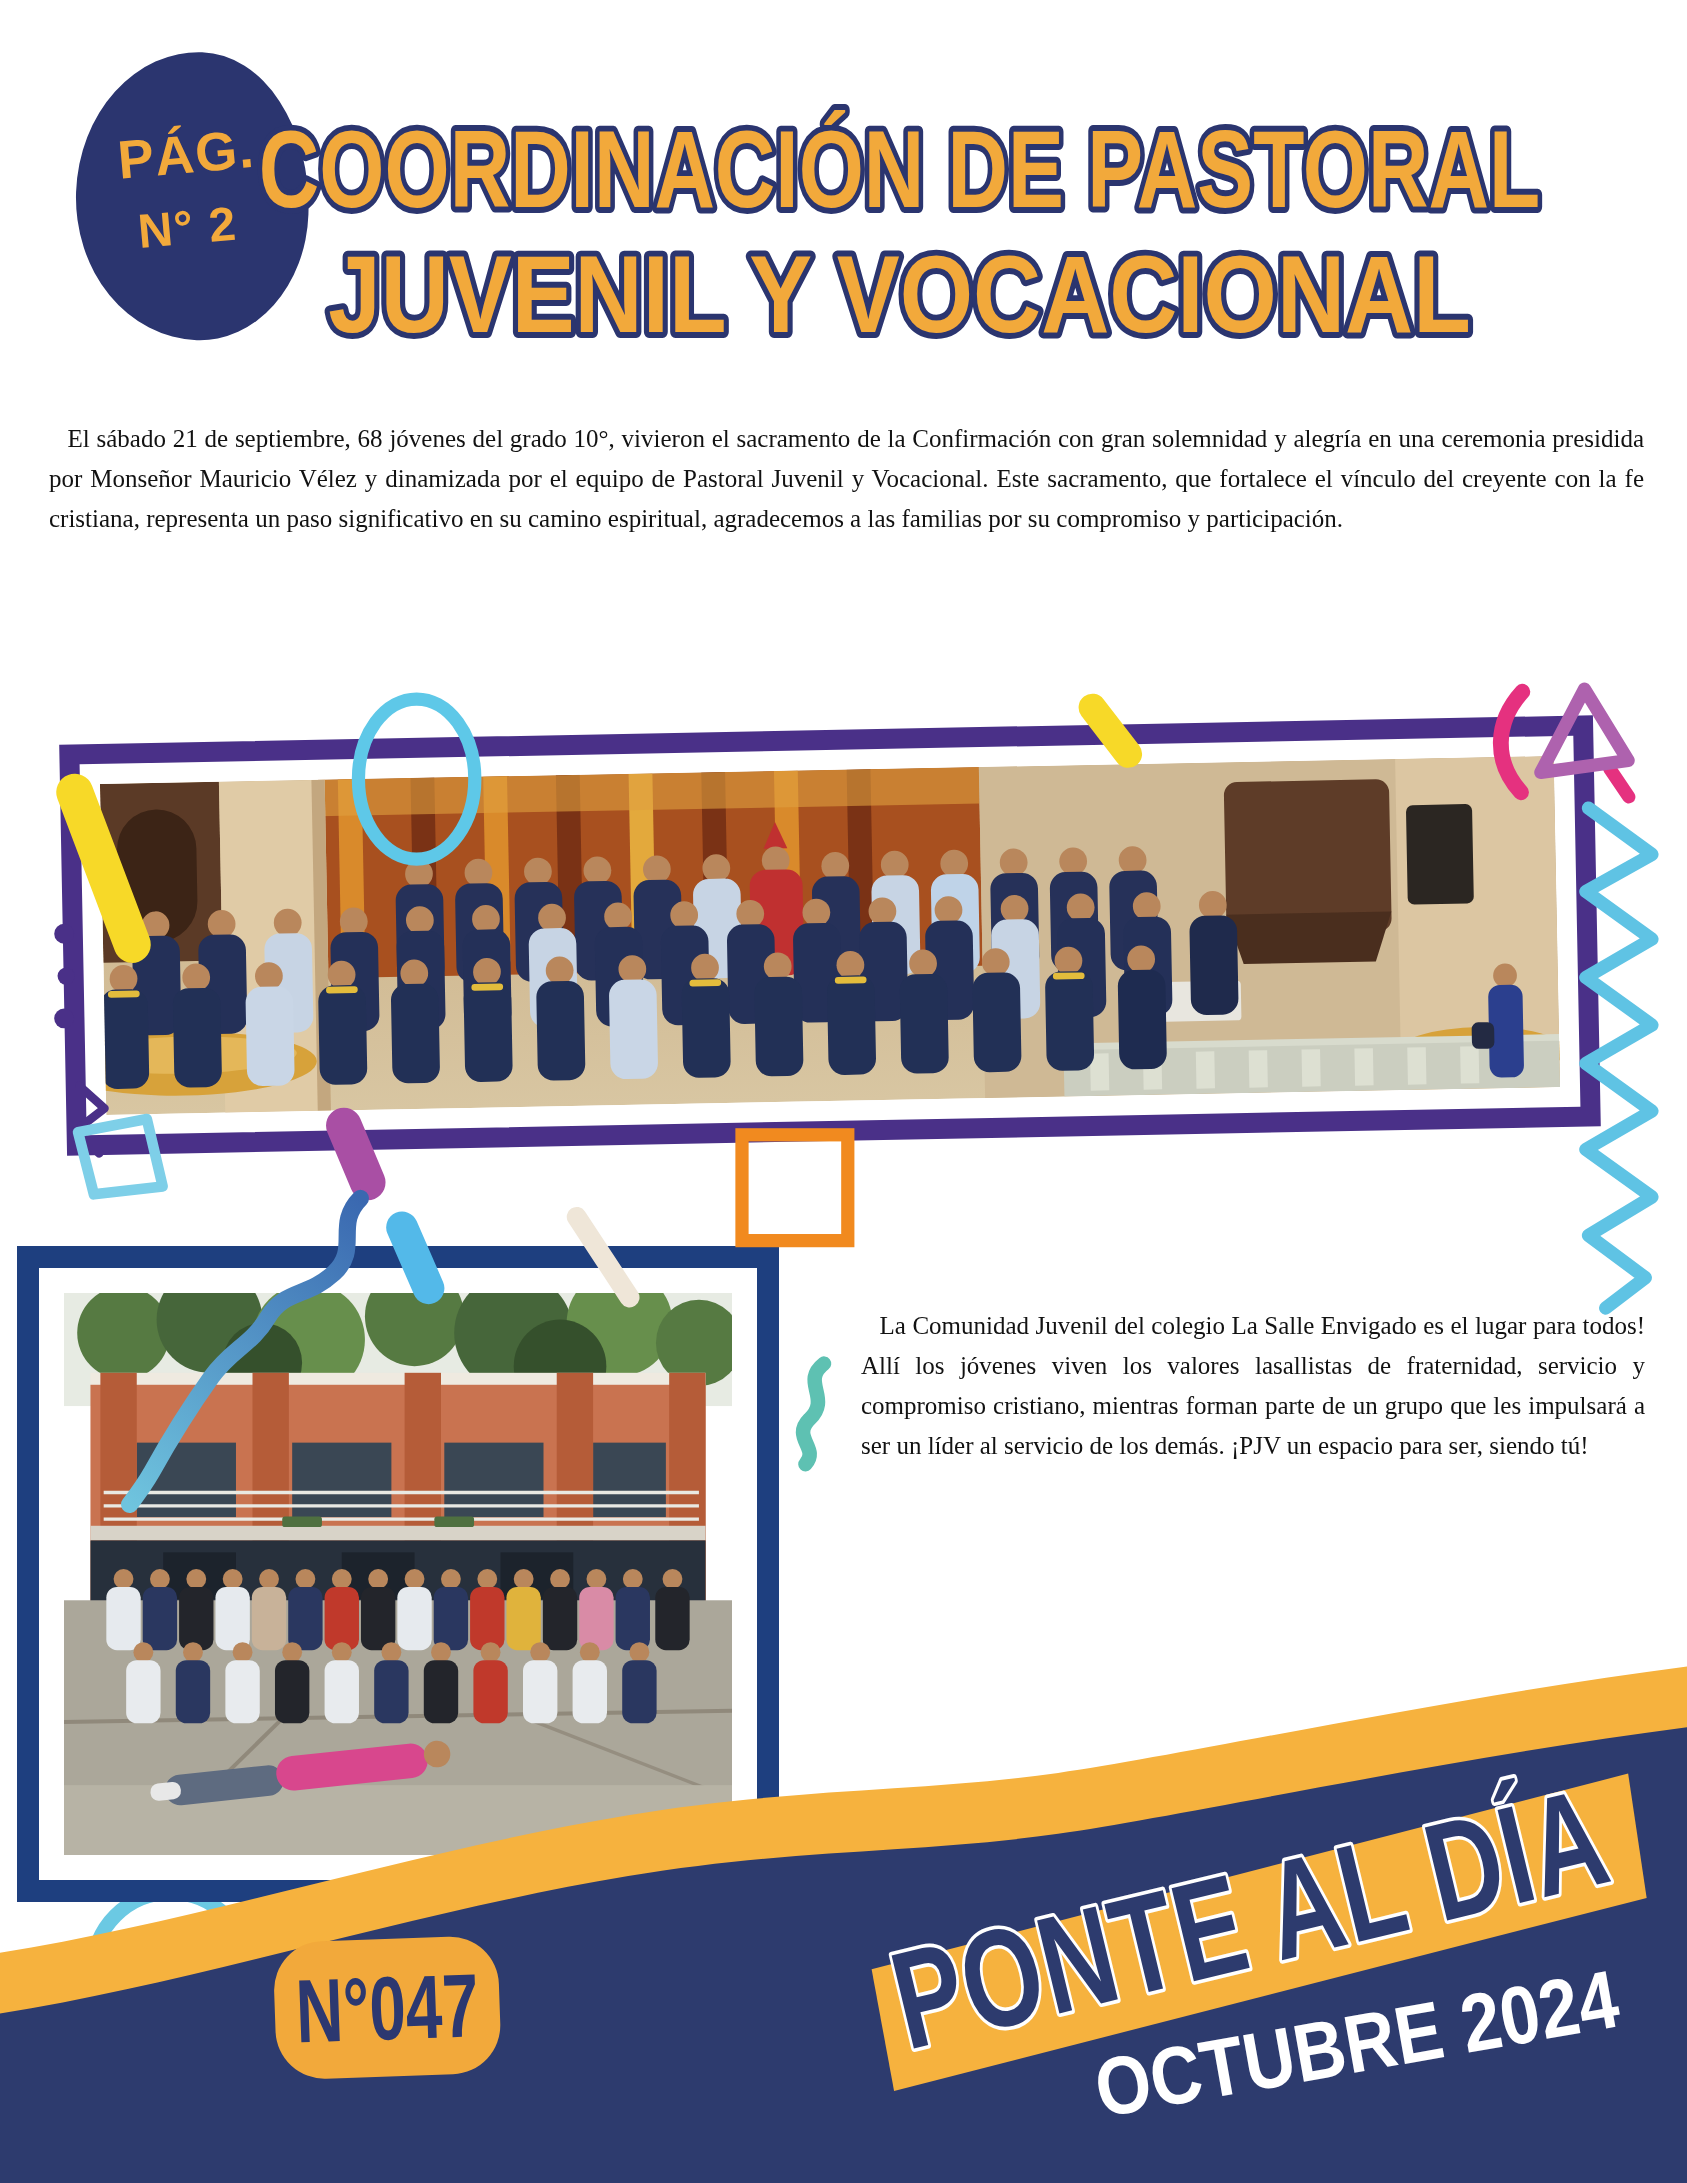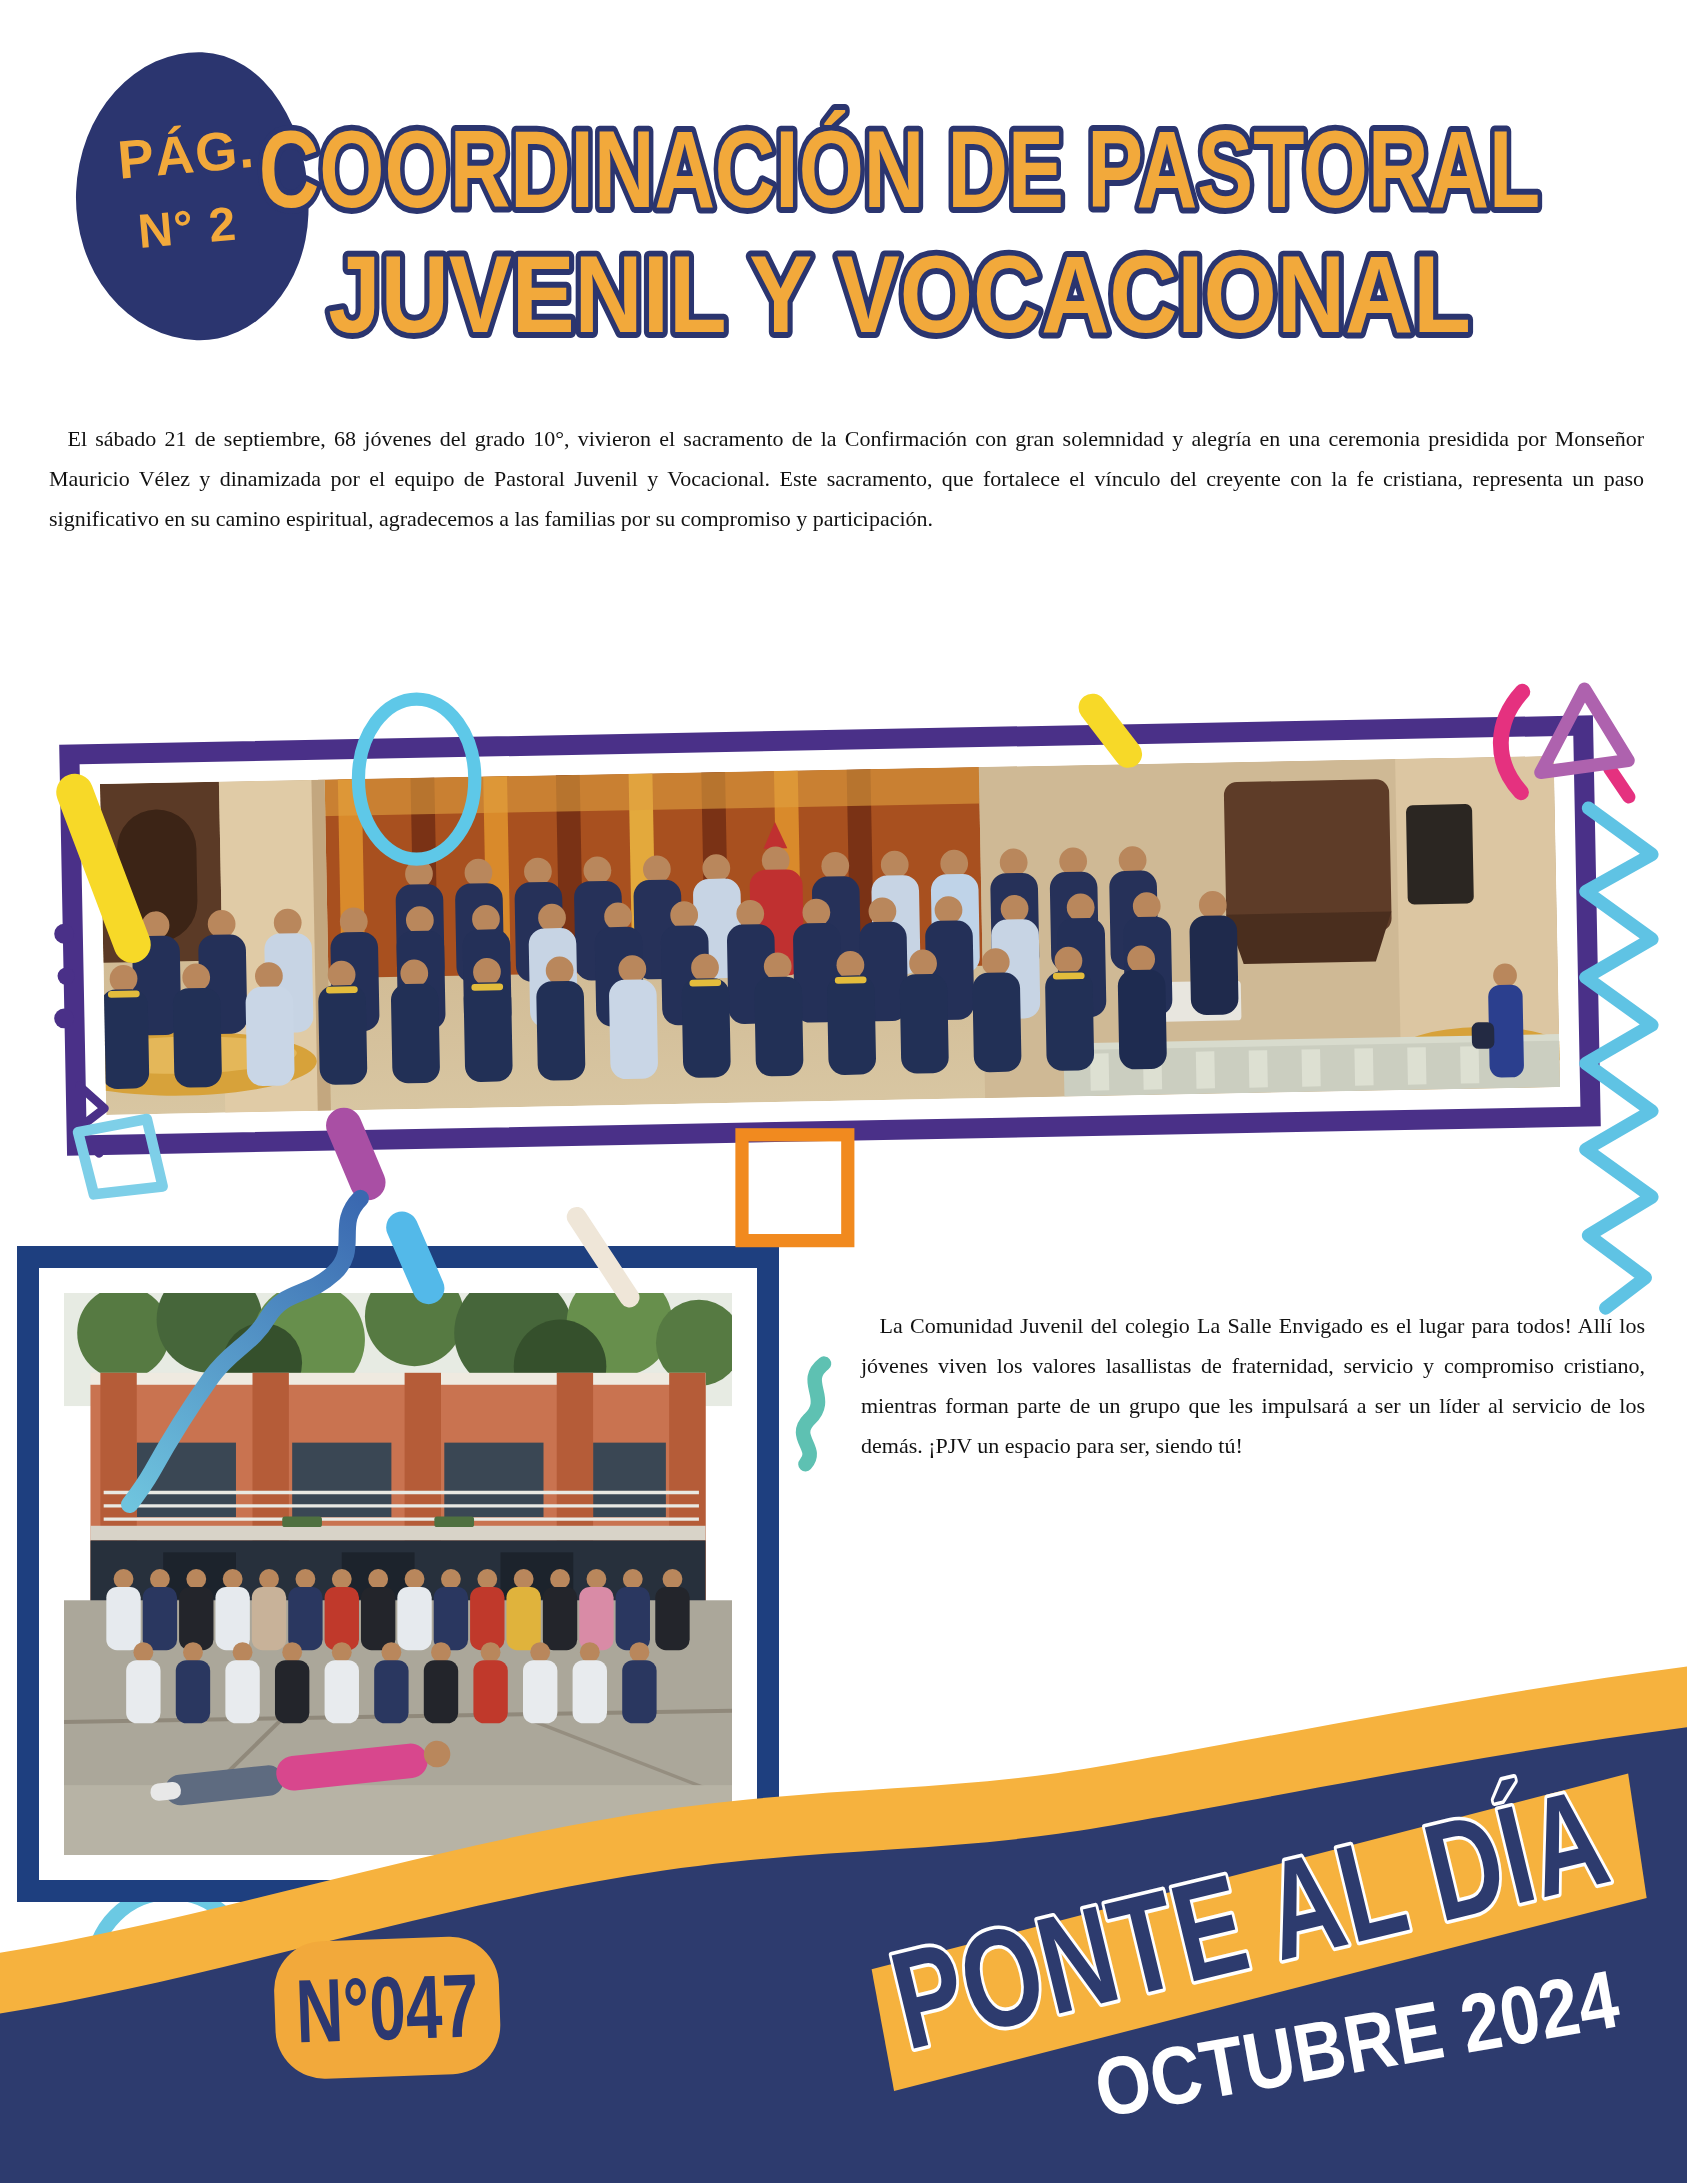--- a/index.html
+++ b/index.html
@@ -16,21 +16,21 @@
   .badge .l1{left:40px;top:71px;font-size:54px;}
   .badge .l2{left:63px;top:148px;font-size:48px;}
 
   
   .title-svg{left:185px;top:78px;z-index:2;}
   .title-svg text{font-family:"Liberation Sans",sans-serif;font-weight:bold;
                   fill:#F2A93B;stroke:#2B356F;stroke-width:18px;paint-order:stroke;
                   stroke-linejoin:round;}
 
   
-  .para{color:#121212;font-size:22px;line-height:40px;text-align:justify;z-index:2;}
+  .para{color:#121212;font-size:25px;line-height:40px;text-align:justify;z-index:2;}
   .para1{left:49px;top:419px;width:1595px;text-indent:18.5px;}
   .para2{left:861px;top:1306px;width:784px;text-indent:18.5px;font-family:Liberation Serif, serif;}
 
   
   .frame1{left:63px;top:730px;width:1534px;height:411px;border:20px solid #4A3088;
           background:#fff;padding:20px;box-sizing:border-box;transform:rotate(-1.1deg);z-index:2;}
   .frame2{left:17px;top:1246px;width:762px;height:656px;border:22.5px solid #1E3F7F;
           background:#fff;padding:25px;box-sizing:border-box;z-index:2;}
   .frame1 svg,.frame2 svg{width:100%;height:100%;}
 

